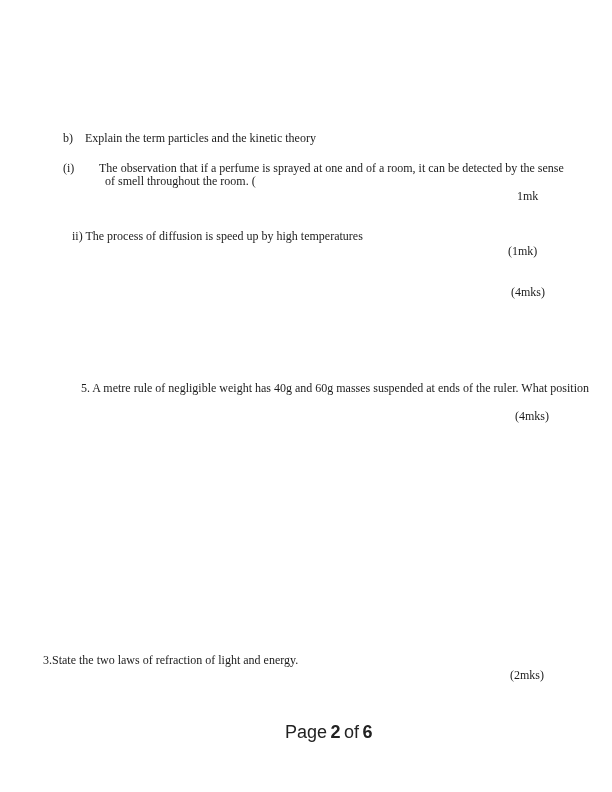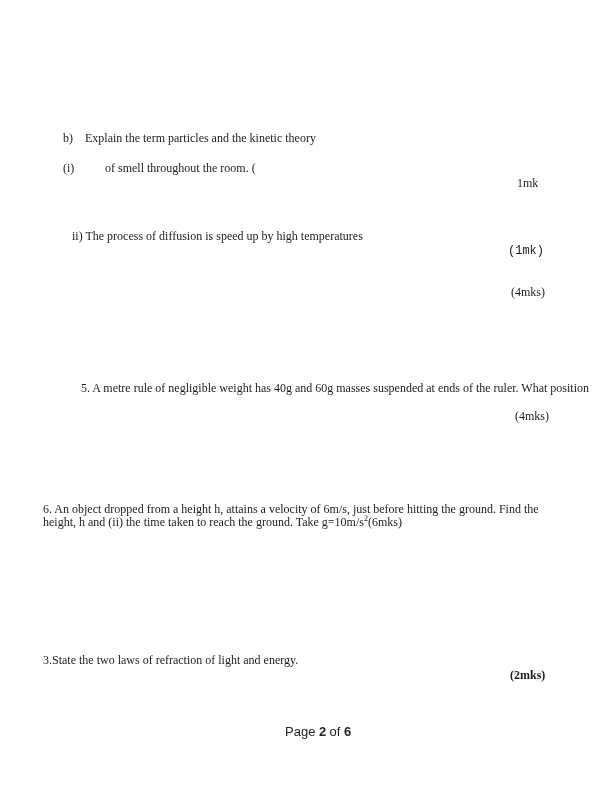--- a/index.html
+++ b/index.html
@@ -24,74 +24,69 @@
   .label-b { width: 22px; }
   .label-i { width: 36px; }
   .textblock { display: inline-block; vertical-align: top; position: relative; }
   .marks { position: absolute; top: 15px; white-space: nowrap; }
   sup.exp { font-size: 8px; line-height: 0; vertical-align: super; }
   .footer {
     position: absolute;
     left: 285px;
     top: 725px;
     font-family: "Liberation Sans", "DejaVu Sans", sans-serif;
-    font-size: 13px;
+    font-size: 18px;
     line-height: 14px;
     color: #222222;
     white-space: nowrap;
   }
   .footer span { margin-right: 3.5px; }
   .footer span:last-child { margin-right: 0; }
   .bold { font-weight: bold; }
 </style>
 </head>
 <body>
 
 <div class="page">
 
   <div class="abs line" style="left:63px; top:132px;">
     <span class="label label-b">b)</span><span>Explain the term particles and the kinetic theory</span>
   </div>
 
   <div class="abs" style="left:63px; top:162px;">
     <span class="label label-i">(i)</span><span class="textblock">
+      <span class="line" style="display:block;">The observation that if a perfume is sprayed at one and of a room, it can be detected by the sense</span>
       <span class="line" style="display:block;margin-left:6px;">
         <span>of smell throughout the room. (</span>
         <span class="marks" style="left:412px;">1mk</span>
       </span>
     </span>
   </div>
 
   <div class="abs line" style="left:72px; top:217px;">
     <span>ii) The process of diffusion is speed up by high temperatures</span>
-    <span class="marks" style="left:436px;font-family:Liberation Mono, monospace;">(1mk)</span>
+    <span class="marks" style="left:436px;">(1mk)</span>
   </div>
 
   <div class="abs" style="left:43px; top:271px;">
     <div class="line">
       <span class="marks" style="left:468px;">(4mks)</span>
     </div>
   </div>
 
   <div class="abs" style="left:43px; top:382px;margin-left:38px;">
     <div class="line">5. A metre rule of negligible weight has 40g and 60g masses suspended at ends of the ruler. What position</div>
     <div class="line">
       <span class="marks" style="left:434px;">(4mks)</span>
     </div>
   </div>
 
-  <div class="abs" style="left:43px; top:503px;">
-    <div class="line">6. An object dropped from a height h, attains a velocity of 6m/s, just before hitting the ground. Find the</div>
-    <div class="line">
-      <span>height, h and (ii) the time taken to reach the ground. Take g=10m/s</span><sup class="exp">2</sup><span>(6mks)</span>
-    </div>
-  </div>
 
   <div class="abs line" style="left:43px; top:627px;">
     <span>3.State the two laws of refraction of light and energy.</span>
-    <span class="marks" style="left:467px;font-weight:bold;">(2mks)</span>
+    <span class="marks" style="left:467px;">(2mks)</span>
   </div>
 
   <div class="footer">
     <span>Page</span><span class="bold">2</span><span>of</span><span class="bold">6</span>
   </div>
 
 </div>
 
 </body></html>

